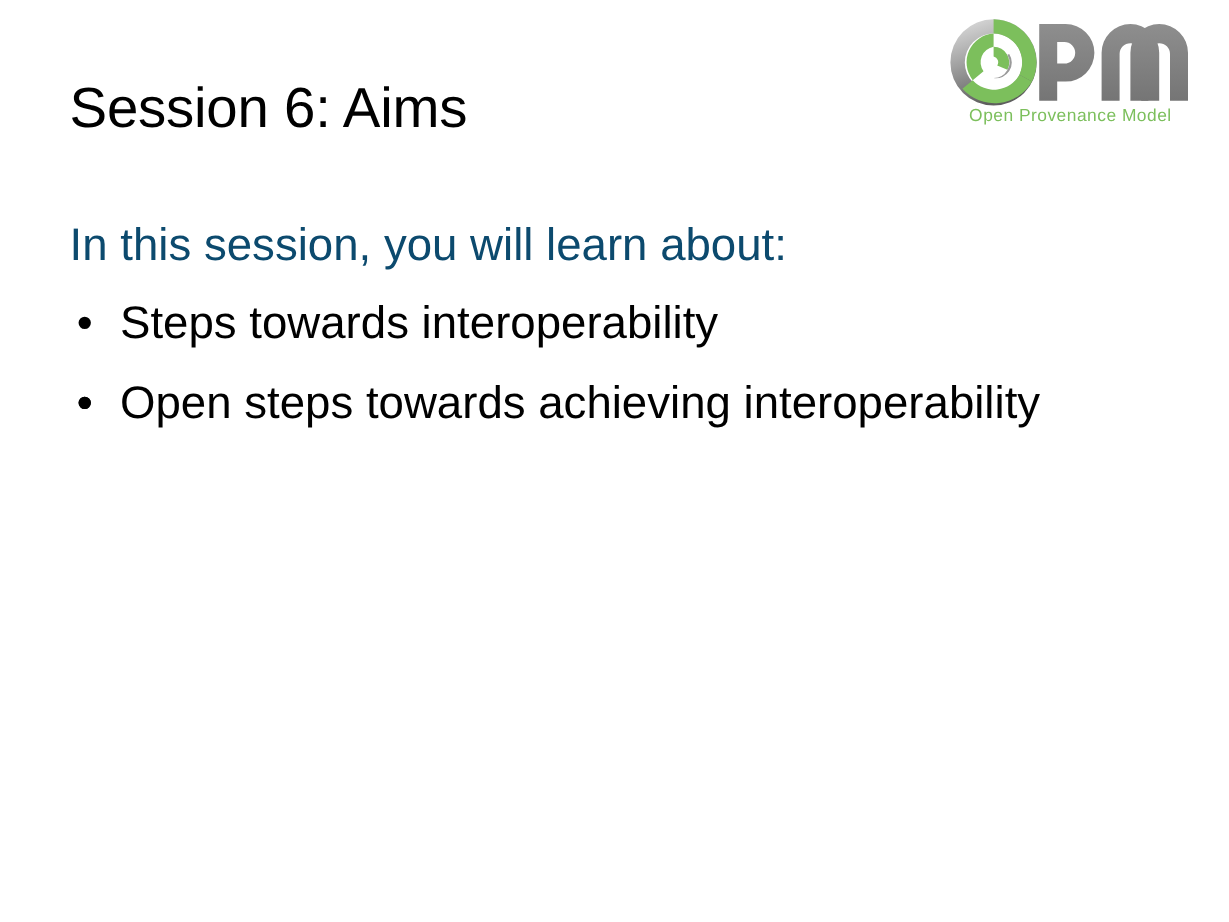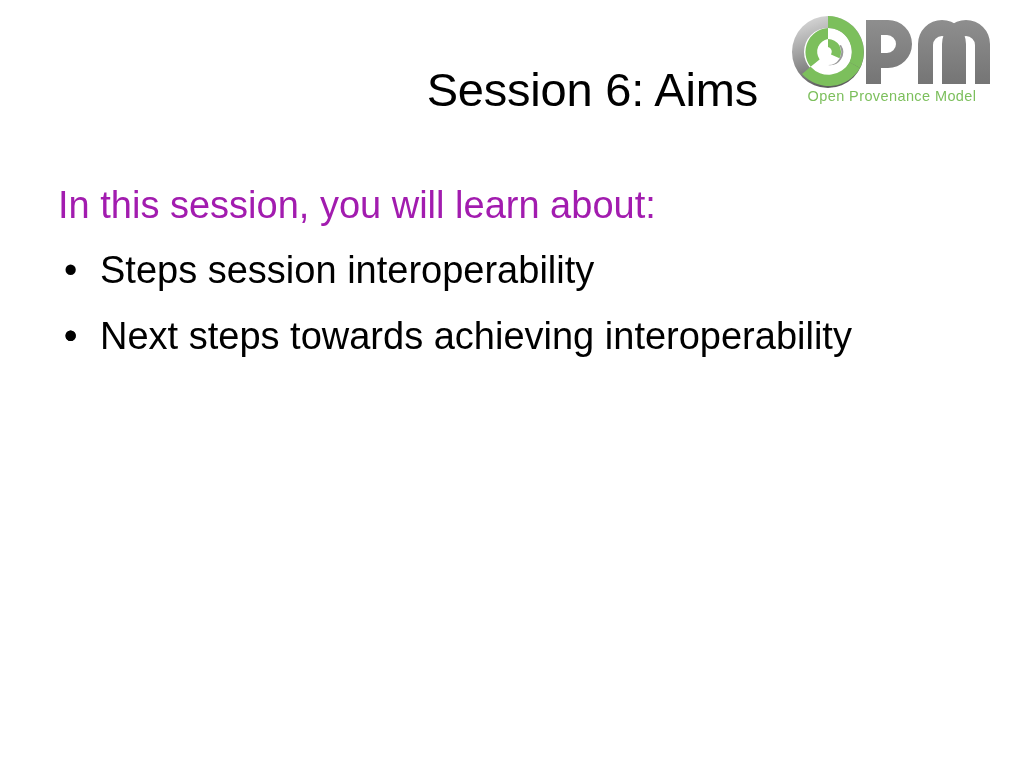--- a/index.html
+++ b/index.html
@@ -26,21 +26,20 @@
     position: absolute;
     left: 58px;
     top: 33px;
     width: 700px;
     font-size: 47px;
     line-height: 1.12;
     color: #000000;
     font-weight: 400;
     letter-spacing: -0.2px;
     white-space: nowrap;
-    text-align: right;
   }
 
   
   .logo {
     position: absolute;
     left: 788px;
     top: 12px;
     width: 208px;
     height: 94px;
   }
@@ -53,21 +52,21 @@
   
   .body-block {
     position: absolute;
     left: 58px;
     top: 186px;
     width: 930px;
   }
   .intro-line {
     font-size: 38px;
     line-height: 1.0;
-    color: #a21caf;
+    color: #0c4a6e;
     margin: 0 0 27px 0;
     white-space: nowrap;
   }
   .bullet-list {
     list-style: none;
     margin: 0;
     padding: 0;
   }
   .bullet-item {
     position: relative;
@@ -139,26 +138,26 @@
     </svg>
   </div>
 
   <div class="body-block">
 
     <p class="intro-line">In this session, you will learn about:</p>
 
     <ul class="bullet-list">
       <li class="bullet-item">
         <span class="bullet-marker">•</span>
-        <span>Steps session interoperability</span>
+        <span>Steps towards interoperability</span>
       </li>
       <li class="bullet-item">
         <span class="bullet-marker">•</span>
       </li>
       <li class="bullet-item">
         <span class="bullet-marker">•</span>
-        <span>Next steps towards achieving interoperability</span>
+        <span>Open steps towards achieving interoperability</span>
       </li>
     </ul>
 
   </div>
 
 </div>
 
 </body></html>

